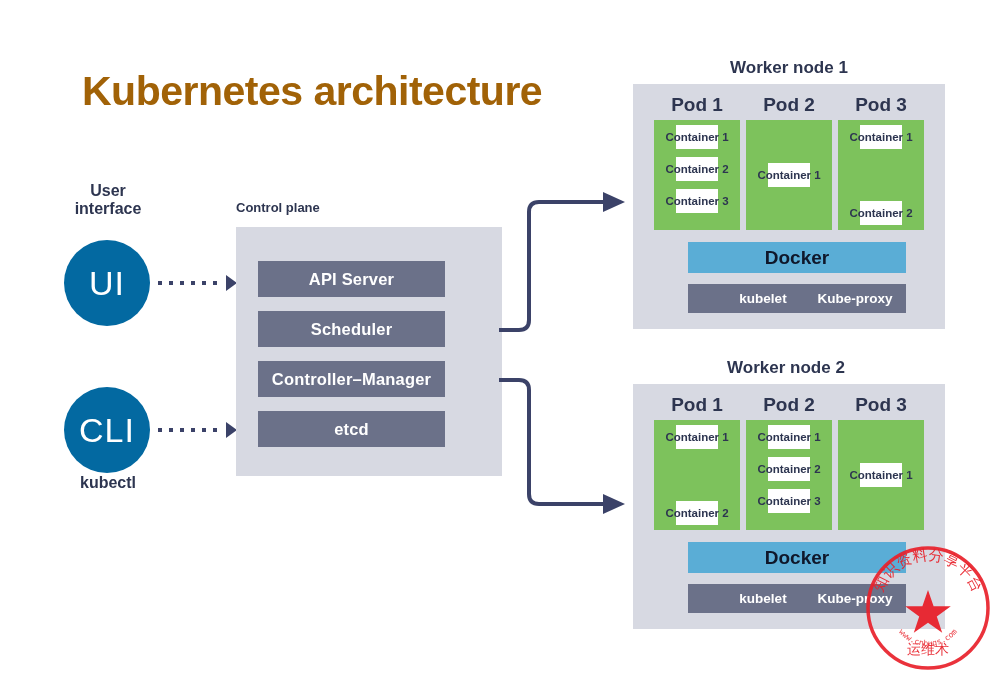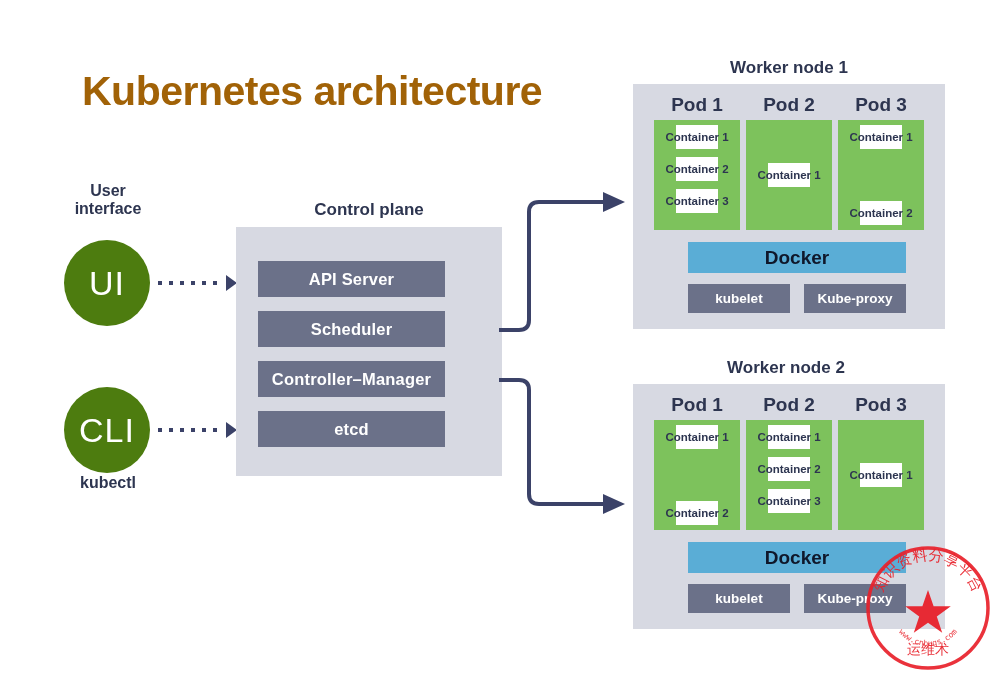--- a/index.html
+++ b/index.html
@@ -47,21 +47,21 @@
     white-space: pre-line;
   }
   #ui-label   { left: 46px; top: 182px; width: 124px; }
   #cli-label  { left: 46px; top: 474px; width: 124px; }
 
   .circle {
     position: absolute;
     width: 86px;
     height: 86px;
     border-radius: 50%;
-    background: #4d7c0f;
+    background: #0369a1;
     color: #ffffff;
     display: flex;
     align-items: center;
     justify-content: center;
     font-size: 34px;
     font-weight: 300;
     letter-spacing: 1px;
   }
   #ui-circle  { left: 64px; top: 240px; }
   #cli-circle { left: 64px; top: 387px; }
@@ -88,22 +88,21 @@
   }
   #ui-arrow  { left: 158px; top: 276px; }
   #cli-arrow { left: 158px; top: 423px; }
 
   
   #control-plane-label {
     position: absolute;
     left: 236px;
     top: 200px;
     width: 266px;
-    text-align: center;
-    font-size: 17px;
+    font-size: 13px;
     font-weight: bold;
     color: #2d3550;
   }
   #control-plane-panel {
     position: absolute;
     left: 236px;
     top: 227px;
     width: 266px;
     height: 249px;
     background: #d7d9e2;
@@ -217,21 +216,21 @@
     top: 200px;
     height: 29px;
     background: #6b7189;
     color: #ffffff;
     display: flex;
     align-items: center;
     justify-content: center;
     font-size: 13.5px;
     font-weight: bold;
   }
-  .agent-box.left  { left: 55px;  width: 102px; }
+  .agent-box.left  { left: 55px;  width: 102px; padding-left: 24px; }
   .agent-box.right { left: 171px; width: 102px; }
 
   
   #watermark-seal {
     position: absolute;
     left: 862px;
     top: 542px;
     width: 132px;
     height: 132px;
     pointer-events: none;

